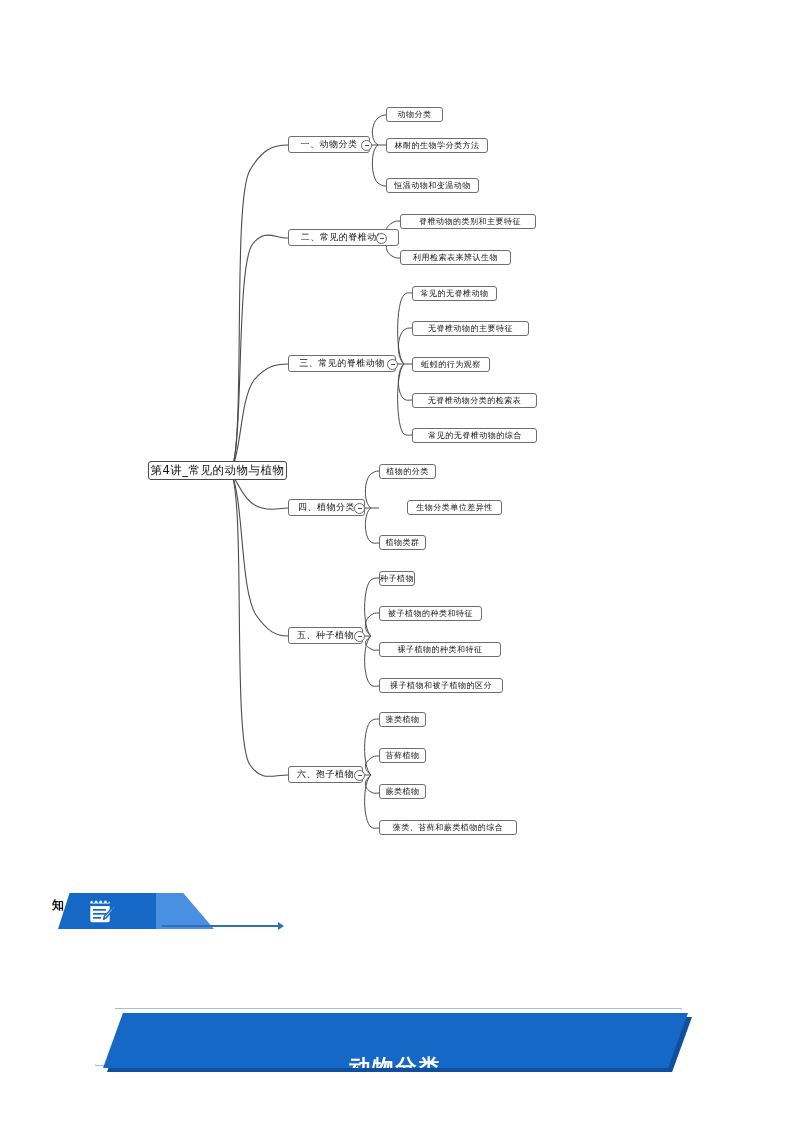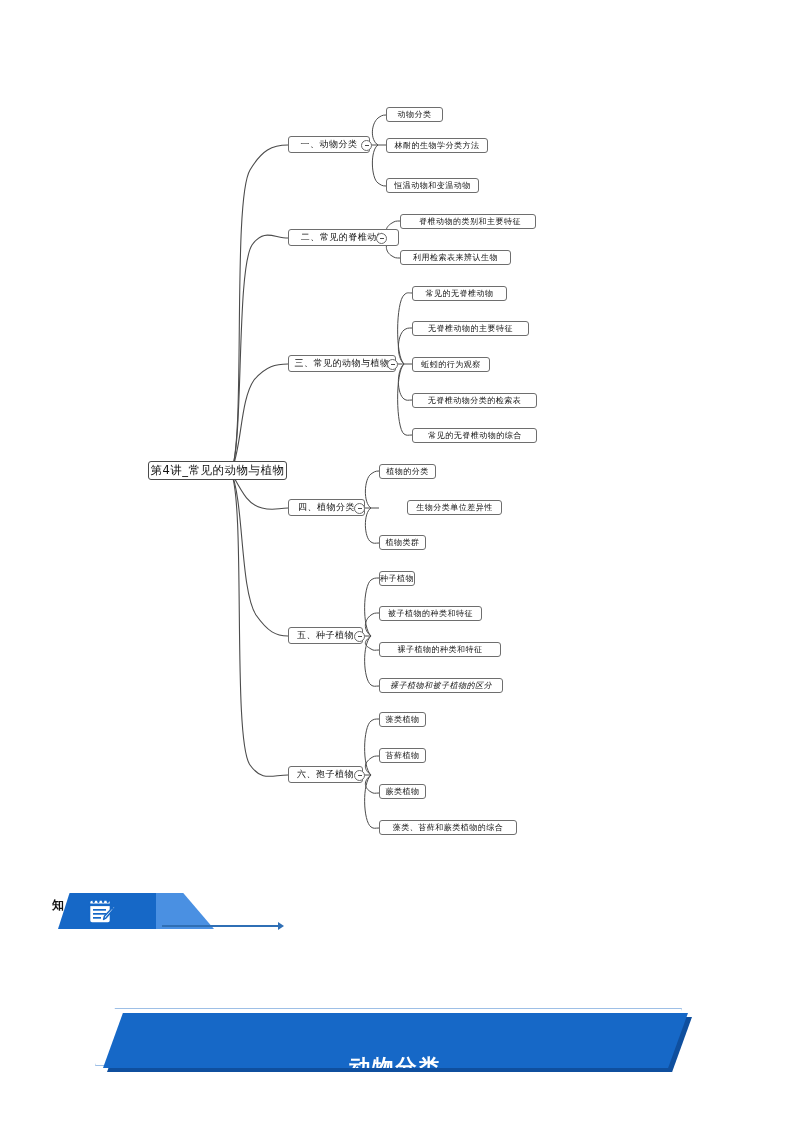--- a/index.html
+++ b/index.html
@@ -116,46 +116,46 @@
     <div class="node lvl3" style="left:386px;top:138px;width:102px;">林耐的生物学分类方法</div>
     <div class="node lvl3" style="left:386px;top:178px;width:93px;">恒温动物和变温动物</div>
 
     <div class="node lvl2" style="left:288px;top:229px;width:111px;">二、常见的脊椎动物</div>
     <div class="toggle" style="left:376px;top:233px;">
         <i></i>
       </div>
     <div class="node lvl3" style="left:400px;top:214px;width:136px;padding-left:9px;">脊椎动物的类别和主要特征</div>
     <div class="node lvl3" style="left:400px;top:250px;width:111px;">利用检索表来辨认生物</div>
 
-    <div class="node lvl2" style="left:288px;top:355px;width:108px;">三、常见的动物与植物</div>
+    <div class="node lvl2" style="left:288px;top:355px;width:108px;">三、常见的脊椎动物</div>
     <div class="toggle" style="left:387px;top:359px;">
         <i></i>
       </div>
-    <div class="node lvl3" style="left:412px;top:286px;width:95px;">常见的无脊椎动物</div>
+    <div class="node lvl3" style="left:412px;top:286px;width:85px;">常见的无脊椎动物</div>
     <div class="node lvl3" style="left:412px;top:321px;width:117px;">无脊椎动物的主要特征</div>
     <div class="node lvl3" style="left:412px;top:357px;width:78px;">蚯蚓的行为观察</div>
     <div class="node lvl3" style="left:412px;top:393px;width:125px;">无脊椎动物分类的检索表</div>
     <div class="node lvl3" style="left:412px;top:428px;width:125px;padding-left:6px;">常见的无脊椎动物的综合</div>
 
     <div class="node lvl2" style="left:288px;top:499px;width:77px;">四、植物分类</div>
     <div class="toggle" style="left:354px;top:503px;">
         <i></i>
       </div>
     <div class="node lvl3" style="left:379px;top:464px;width:57px;">植物的分类</div>
     <div class="node lvl3" style="left:379px;top:500px;width:95px;margin-left:28px;">生物分类单位差异性</div>
     <div class="node lvl3" style="left:379px;top:535px;width:47px;">植物类群</div>
 
     <div class="node lvl2" style="left:288px;top:627px;width:75px;">五、种子植物</div>
     <div class="toggle" style="left:354px;top:631px;">
         <i></i>
       </div>
     <div class="node lvl3" style="left:379px;top:571px;width:36px;">种子植物</div>
     <div class="node lvl3" style="left:379px;top:606px;width:103px;">被子植物的种类和特征</div>
     <div class="node lvl3" style="left:379px;top:642px;width:122px;">裸子植物的种类和特征</div>
-    <div class="node lvl3" style="left:379px;top:678px;width:124px;font-style:italic;">裸子植物和被子植物的区分</div>
+    <div class="node lvl3" style="left:379px;top:678px;width:124px;">裸子植物和被子植物的区分</div>
 
     <div class="node lvl2" style="left:288px;top:766px;width:75px;">六、孢子植物</div>
     <div class="toggle" style="left:354px;top:770px;">
         <i></i>
       </div>
     <div class="node lvl3" style="left:379px;top:712px;width:47px;">藻类植物</div>
     <div class="node lvl3" style="left:379px;top:748px;width:47px;">苔藓植物</div>
     <div class="node lvl3" style="left:379px;top:784px;width:47px;">蕨类植物</div>
     <div class="node lvl3" style="left:379px;top:820px;width:138px;">藻类、苔藓和蕨类植物的综合</div>
   </div>

